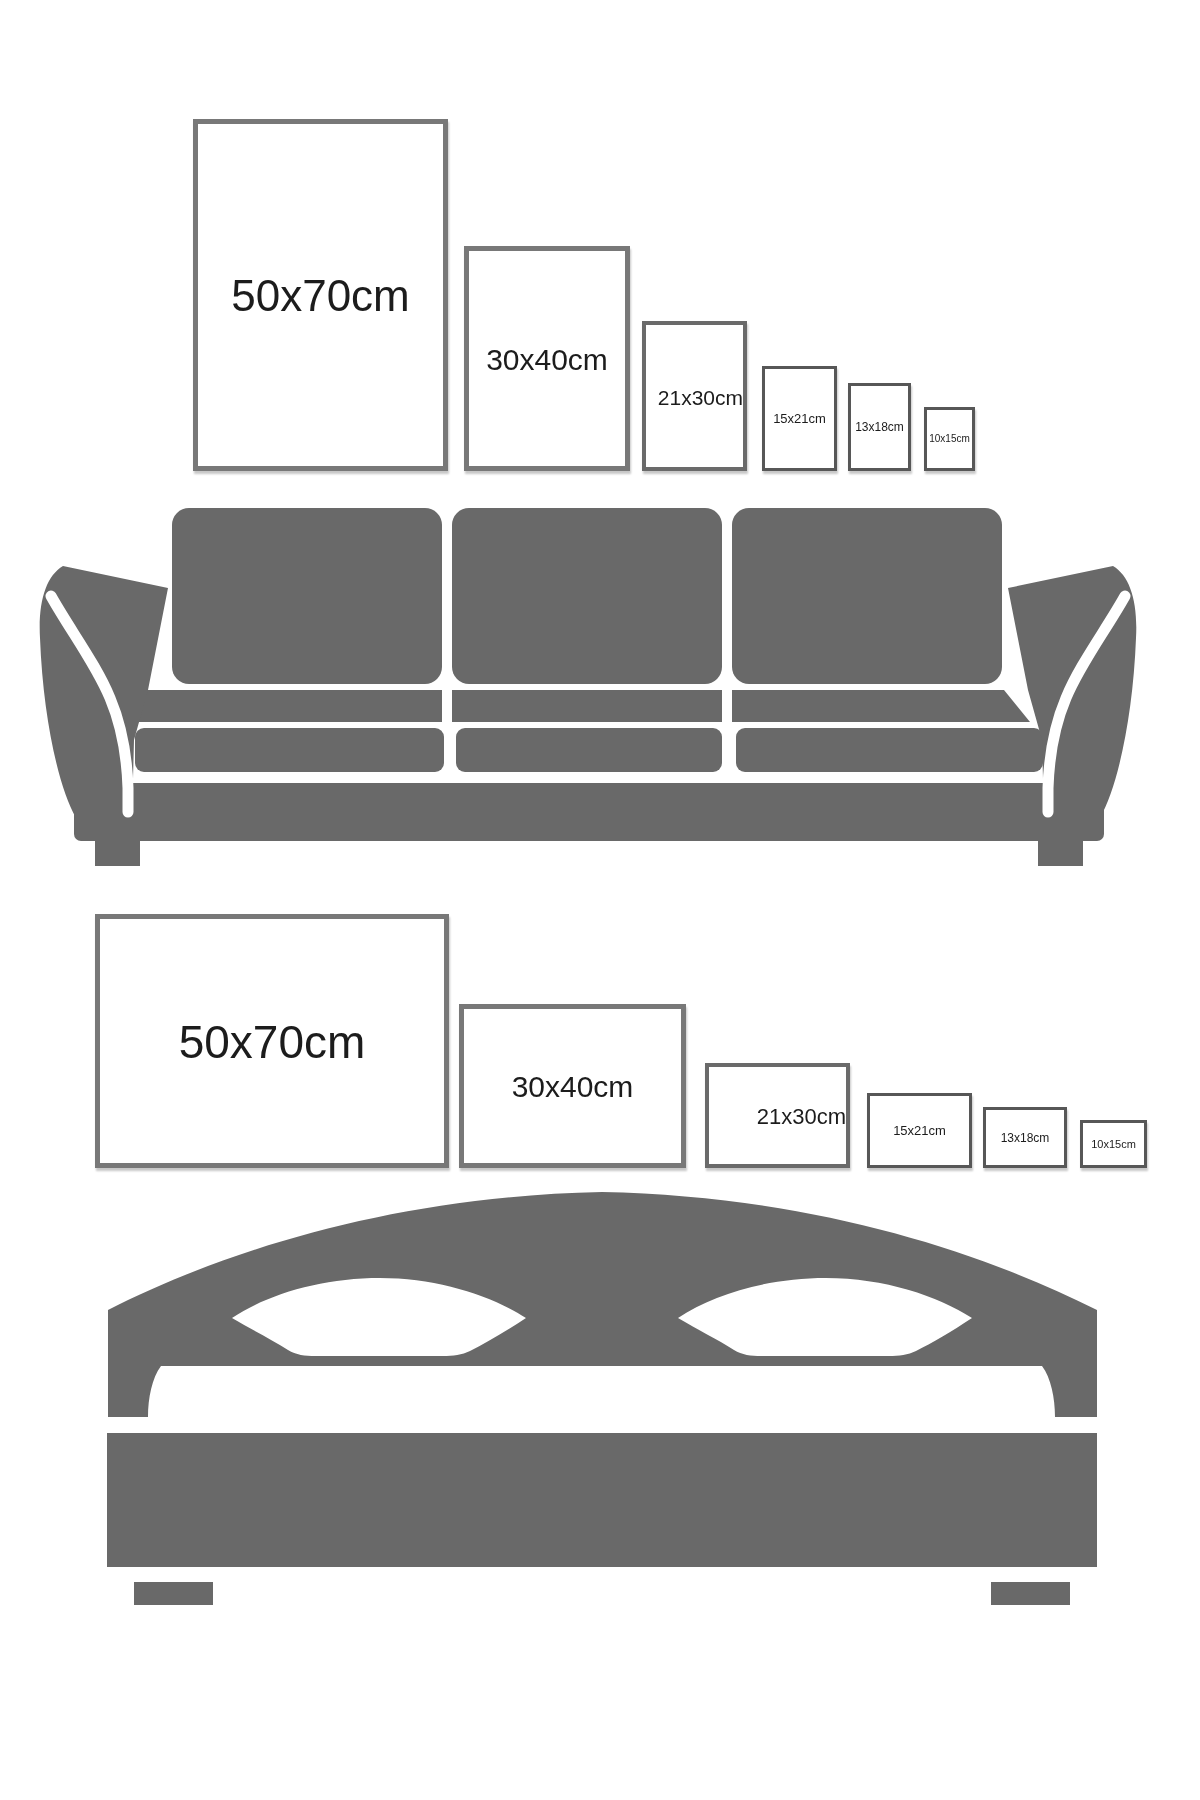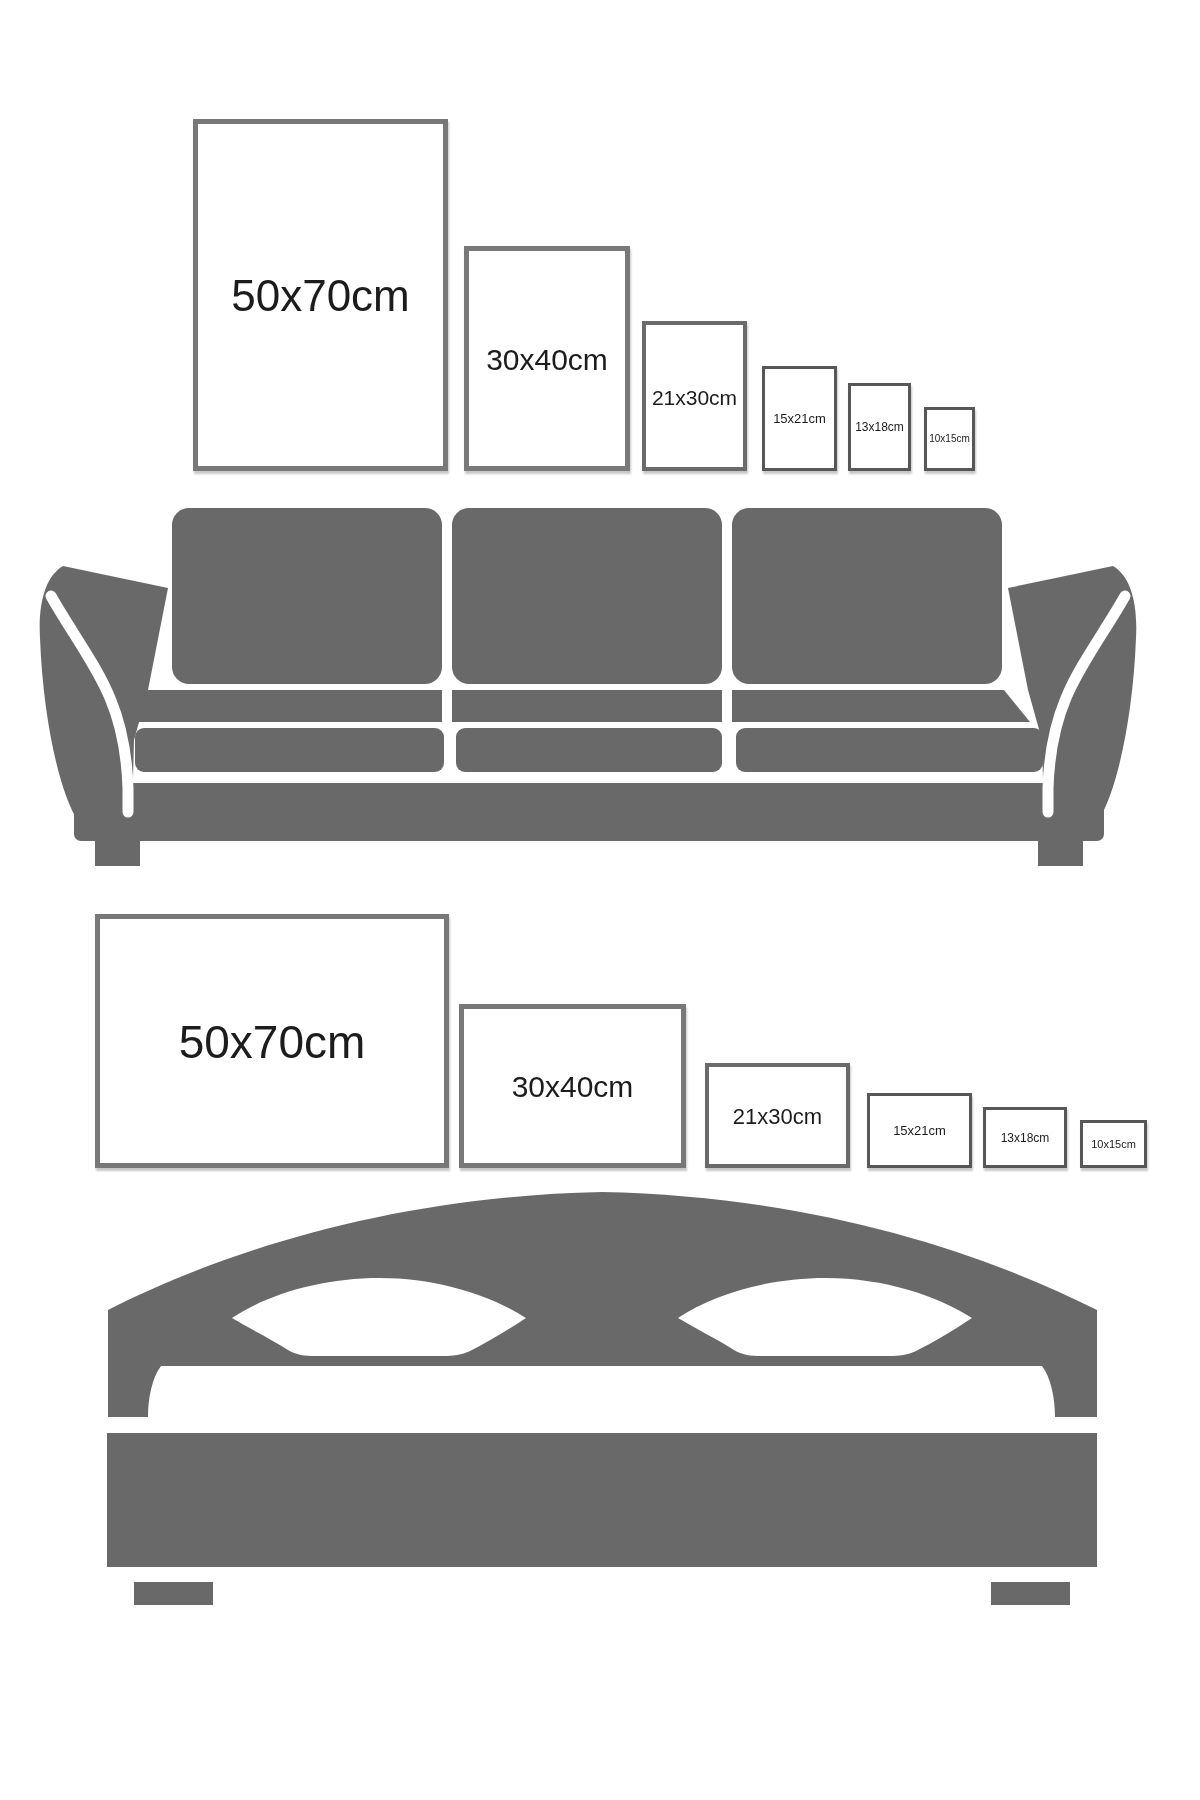--- a/index.html
+++ b/index.html
@@ -13,21 +13,21 @@
   .art path,.art rect{fill:var(--furniture,#696969);}
   .art .stripe{fill:none;stroke:#fff;stroke-width:11;stroke-linecap:round;}
   .frame{
     position:absolute;box-sizing:border-box;background:#fff;
     display:flex;align-items:center;justify-content:center;
     color:var(--label,#1c1c1c);
     box-shadow:1px 3px 2px rgba(0,0,0,.22);
   }
   .frame span{display:block;line-height:1;white-space:nowrap;transform:translateY(3%);}
   .b-lg{border:5px solid var(--border-lg,#787878);}
-  .b-md{border:4px solid var(--border-md,#6a6a6a);}
+  .b-md{border:4px solid var(--border-md,#6a6a6a);justify-content:flex-end;}
   .b-sm{border:3px solid var(--border-sm,#575757);}
   
   .f0{left:193px;top:119px;width:255px;height:352px;font-size:44px;}
   .f1{left:464px;top:246px;width:166px;height:225px;font-size:30px;}
   .f2{left:642px;top:321px;width:105px;height:150px;font-size:21px;}
   .f3{left:762px;top:366px;width:75px;height:105px;font-size:13px;}
   .f4{left:848px;top:383px;width:63px;height:88px;font-size:12px;}
   .f5{left:924px;top:407px;width:51px;height:64px;font-size:10px;}
   
   .g0{left:95px;top:914px;width:354px;height:254px;font-size:46px;}

